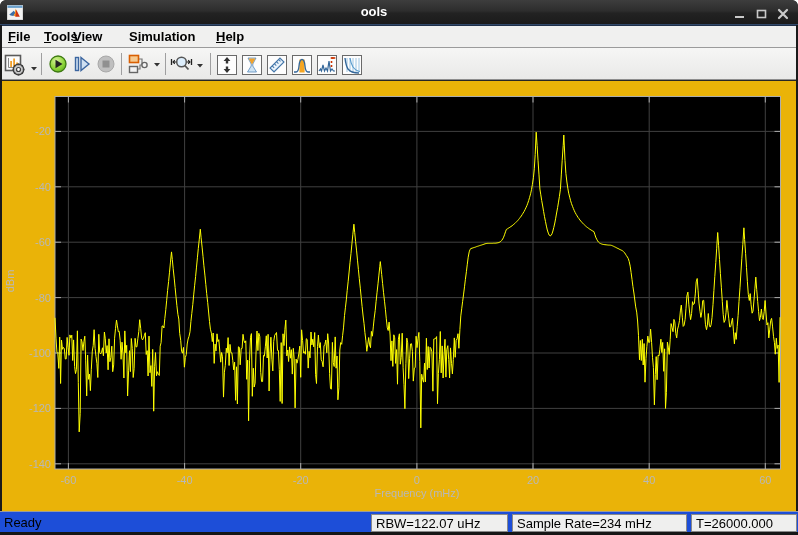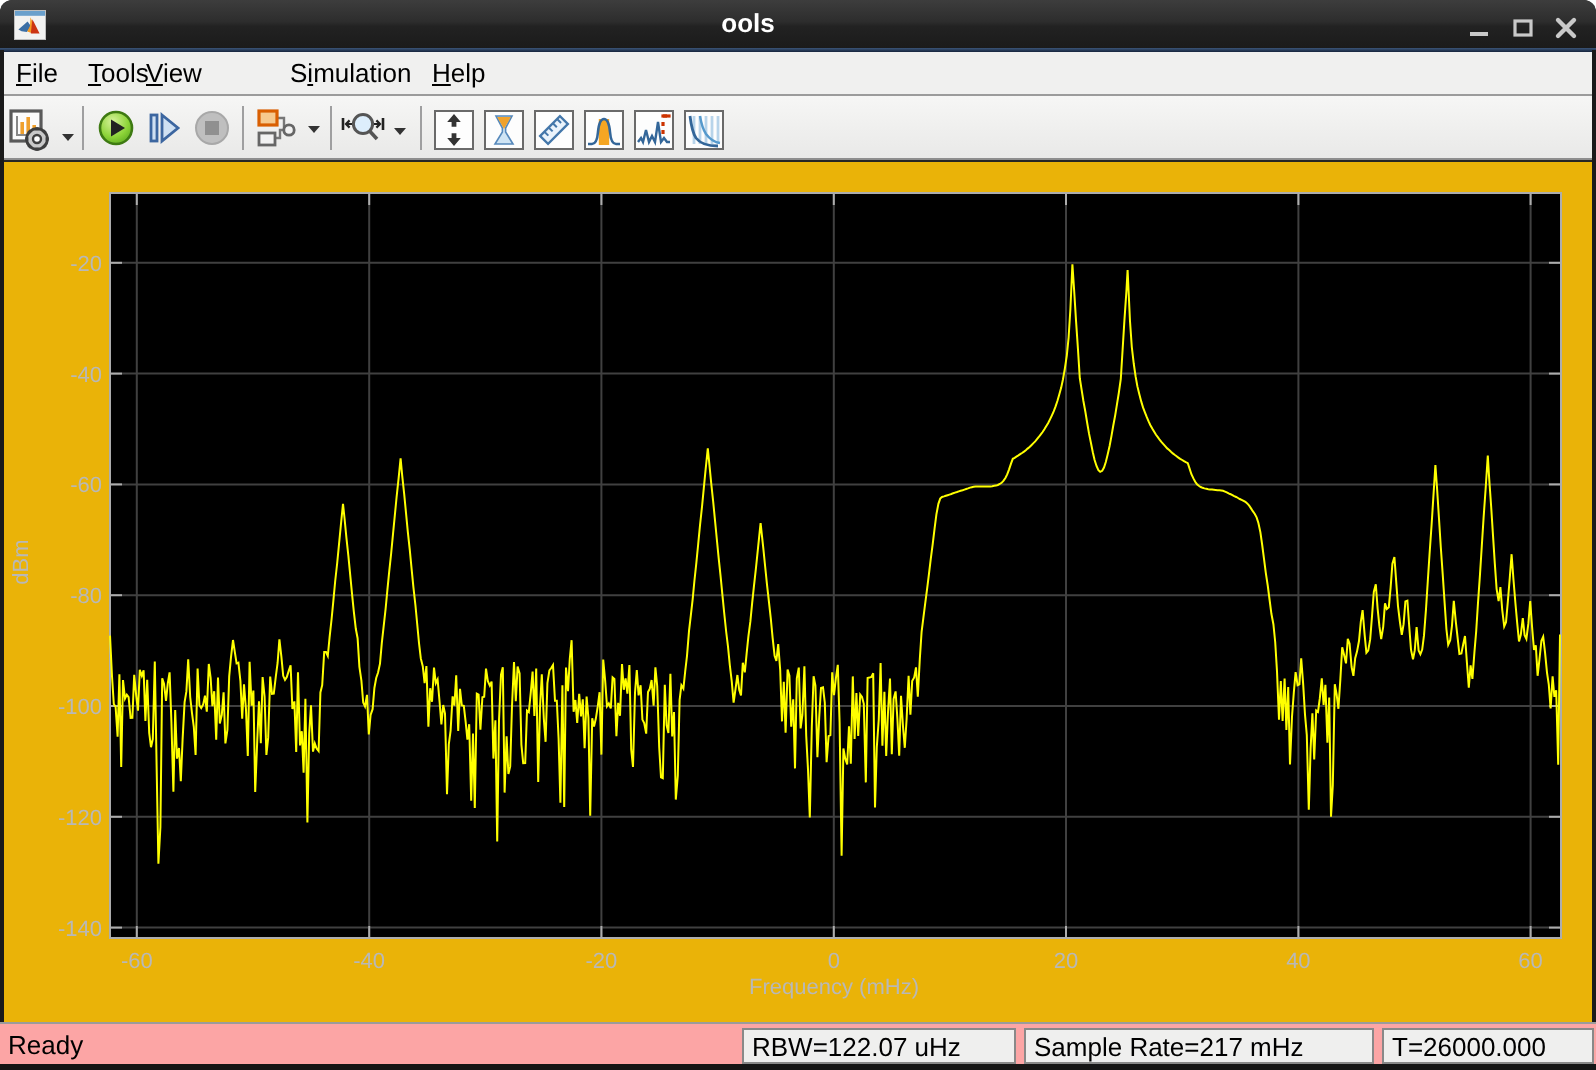--- a/index.html
+++ b/index.html
@@ -4,31 +4,31 @@
 body { width:798px; height:535px; background:#fff; font-family:"Liberation Sans", sans-serif; overflow:hidden; }
 .win { position:relative; width:798px; height:535px; border-radius:6px 6px 0 0; overflow:hidden; background:#262626; }
 
 .titlebar { position:absolute; left:0; top:0; width:798px; height:24px;
   background:linear-gradient(#3d3d3d,#2d2d2d 45%,#222 55%,#1b1b1b); border-radius:6px 6px 0 0; }
 .titleaccent { position:absolute; left:0; top:24px; width:798px; height:2px; background:linear-gradient(#3b5578,#16243c); }
 .title { position:absolute; left:0; top:4px; width:748px; text-align:center; color:#fff; font-size:13px; font-weight:bold; }
 .ticon { position:absolute; left:7px; top:5px; }
 .wbtn { position:absolute; top:0; height:24px; }
 
-.menubar { position:absolute; left:0; top:26px; width:798px; height:21px; background:#f0f0ef; color:#000; font-size:13px; }
+.menubar { position:absolute; left:0; top:26px; width:798px; height:21px; background:#f0f0ef; color:#000; font-size:13px;font-weight:bold; }
 .menubar span { position:absolute; top:3px; }
 .mrule { position:absolute; left:0; top:47px; width:798px; height:1px; background:#9b9b9b; }
 
 .toolbar { position:absolute; left:0; top:48px; width:798px; height:32px; background:linear-gradient(#f6f6f5,#e9e9e8); border-bottom:1px solid #8e8e8e; }
 .tsep { position:absolute; top:5px; width:1px; height:22px; background:#9f9fa0; }
 .tbtn { position:absolute; top:7px; width:20px; height:20px; background:#fdfdfd; border:1px solid #6a6a6a; }
 
 .fig { position:absolute; left:0; top:81px; width:798px; height:430px; background:#eab308; }
 
-.status { position:absolute; left:0; top:511px; width:798px; height:21px; background:#fca5a5; border-top:1px solid #9b9b9b; font-size:13px; color:#000; }
+.status { position:absolute; left:0; top:511px; width:798px; height:21px; background:#1d4ed8; border-top:1px solid #9b9b9b; font-size:13px; color:#000; }
 .botedge { position:absolute; left:0; top:532px; width:798px; height:3px; background:#161616; }
 .sideedge { position:absolute; top:25px; width:2px; height:510px; background:#1a1a1a; }
 .sbox { position:absolute; top:2px; height:18px; border:1px solid #898989; background:#efefee; font-size:13px; padding:1px 4px 0 4px; white-space:nowrap; }
 </style></head>
 <body>
 <div class="win">
 
   <div class="titlebar"></div>
   <div class="titleaccent"></div>
   <div class="ticon">
@@ -44,21 +44,21 @@
   <svg class="wbtn" style="left:728px;" width="62" height="24" viewBox="0 0 62 24">
     <rect x="7" y="16" width="9" height="2" fill="#c9c9c9"></rect>
     <rect x="29.5" y="10.5" width="8" height="7" fill="none" stroke="#c9c9c9" stroke-width="1.6"></rect>
     <path d="M51 10 L59 18 M59 10 L51 18" stroke="#c9c9c9" stroke-width="2.2" stroke-linecap="round"></path>
   </svg>
 
   <div class="menubar">
     <span style="left:8px"><u>F</u>ile</span>
     <span style="left:44px"><u>T</u>ools</span>
     <span style="left:73px"><u>V</u>iew</span>
-    <span style="left:145px">S<u>i</u>mulation</span>
+    <span style="left:129px">S<u>i</u>mulation</span>
     <span style="left:216px"><u>H</u>elp</span>
   </div>
   <div class="mrule"></div>
 
   <div class="toolbar">
     <svg style="position:absolute;left:4px;top:6px" width="34" height="22" viewBox="0 0 34 22">
       <rect x="1.5" y="1.5" width="15" height="15" fill="#fcfcfc" stroke="#5a5a5a" stroke-width="1.6"></rect>
       <path d="M4.5 4 L4.5 13.5 L14 13.5" stroke="#888" stroke-width="1" fill="none"></path>
       <rect x="6.2" y="7" width="1.8" height="6" fill="#f0a02c"></rect>
       <rect x="9.2" y="4.5" width="1.8" height="8.5" fill="#f0a02c"></rect>
@@ -250,16 +250,16 @@
     </svg>
   </div>
 
   <div class="sideedge" style="left:0"></div>
   <div class="sideedge" style="left:796px"></div>
   <div class="botedge"></div>
 
   <div class="status">
     <span style="position:absolute; left:4px; top:3px;">Ready</span>
     <div class="sbox" style="left:371px; width:137px;">RBW=122.07 uHz</div>
-    <div class="sbox" style="left:512px; width:175px;">Sample Rate=217 mHz</div>
+    <div class="sbox" style="left:512px; width:175px;">Sample Rate=234 mHz</div>
     <div class="sbox" style="left:691px; width:106px;">T=26000.000</div>
   </div>
 </div>
 
 </body></html>

